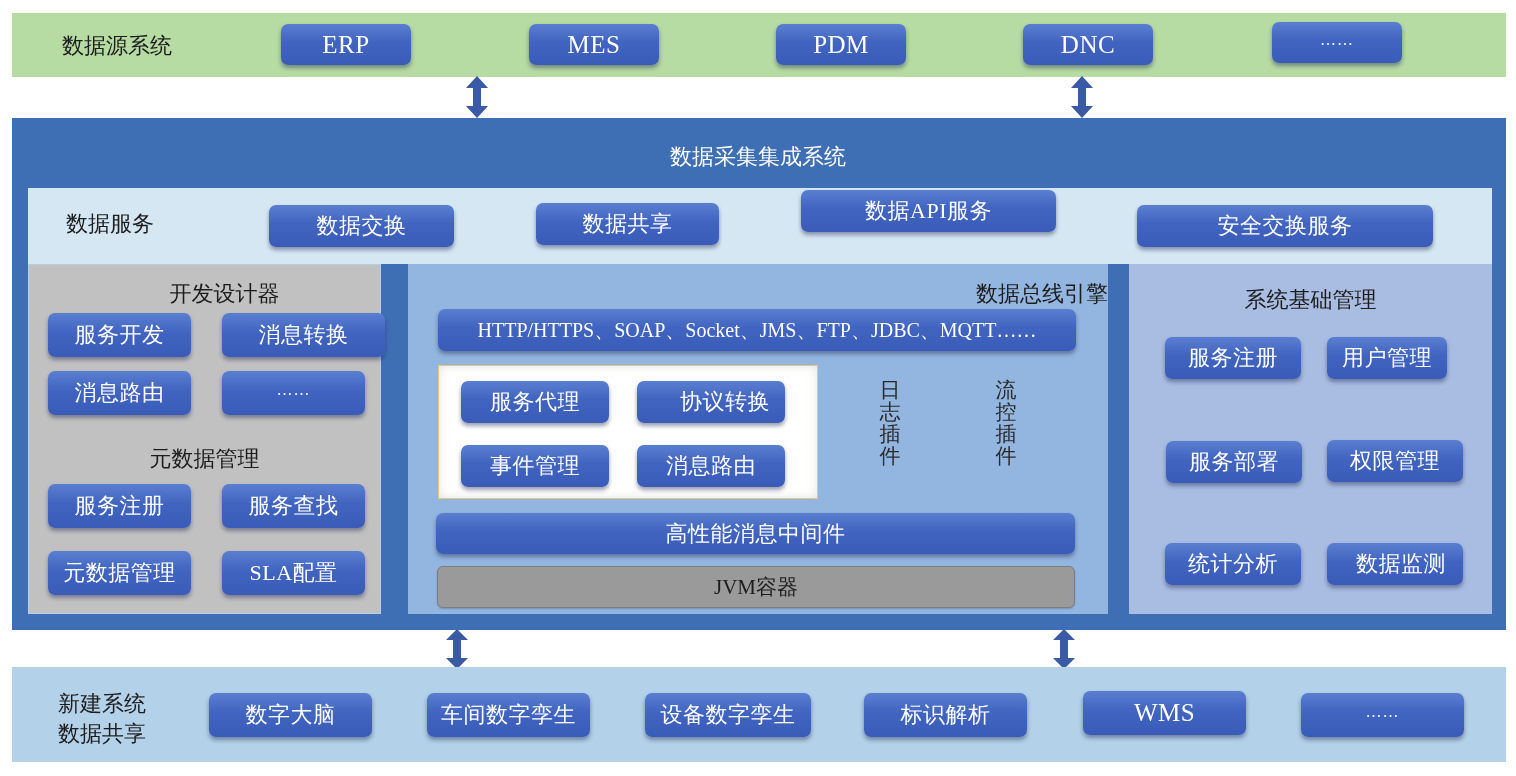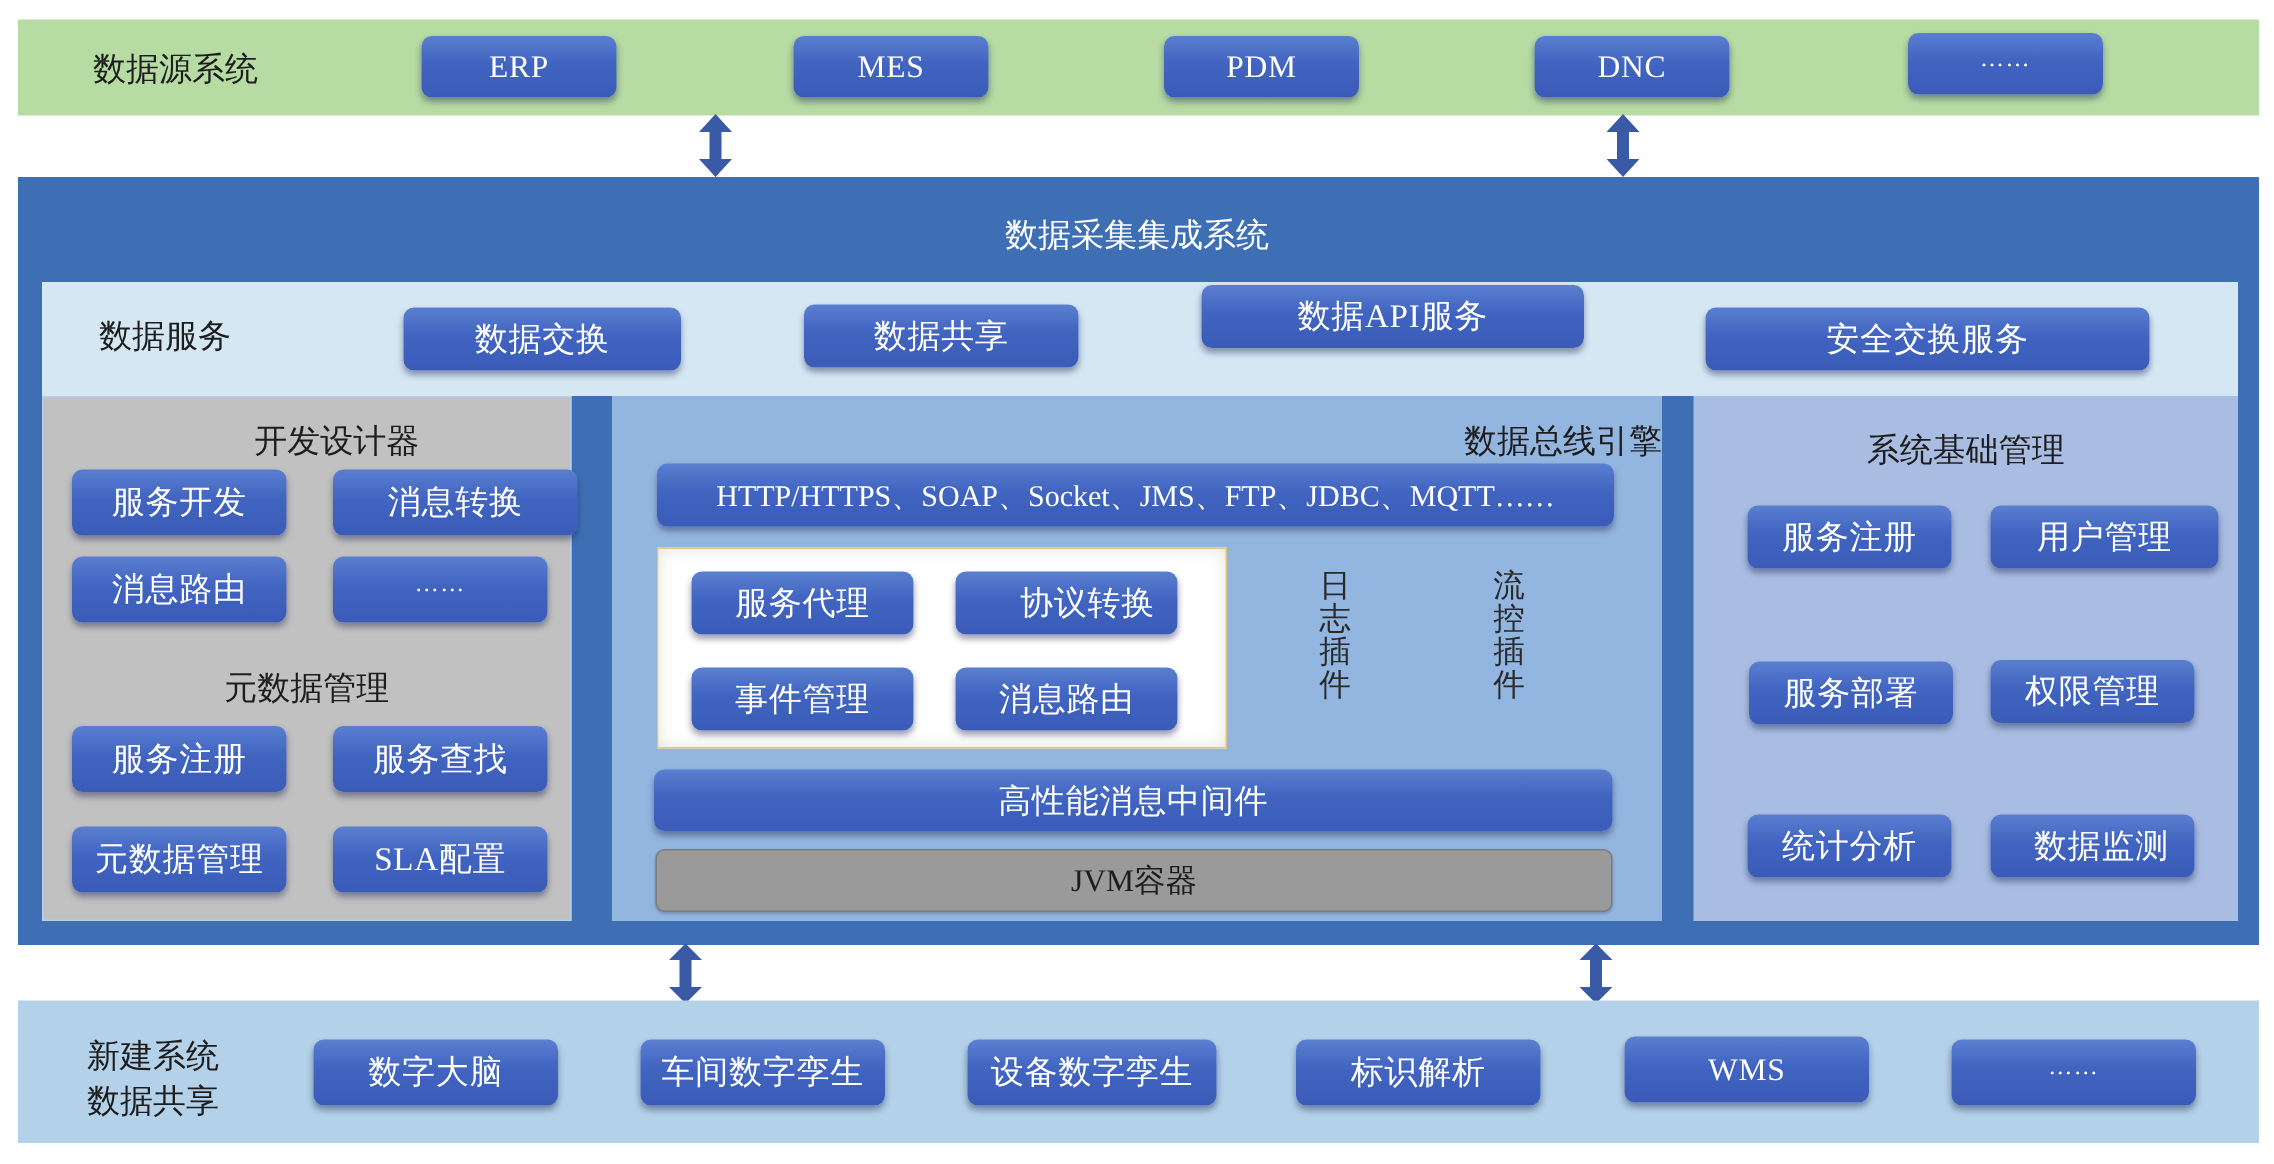--- a/index.html
+++ b/index.html
@@ -13,21 +13,21 @@
     position: absolute;
     display: flex; align-items: center; justify-content: center;
     color: #ffffff;
     background: linear-gradient(180deg, #5a7fd0 0%, #4064c0 45%, #3a5cb8 100%);
     border-radius: 7px;
     box-shadow: 0 3px 4px rgba(30,40,80,0.45);
     font-size: 22px;
     white-space: nowrap;
     letter-spacing: 0.5px;
   }
-  .btn.latin { font-size: 21px; }
+  .btn.latin { font-size: 25px; }
   .btn.dots { font-size: 16px; letter-spacing: 1px; padding-bottom: 6px; }
 
   .label-dark { position: absolute; color: #1d1d1d; font-size: 22px; white-space: nowrap; }
   .label-white { position: absolute; color: #ffffff; font-size: 22px; white-space: nowrap; }
 
   
   #src-bar { left: 12px; top: 13px; width: 1494px; height: 64px; background: #b6dba3; }
 
   
   .arrow { position: absolute; width: 22px; }
@@ -118,21 +118,21 @@
   <div>插</div>
   <div>件</div>
 </div>
 
 <div class="btn" style="left:436px; top:513px; width:639px; height:41px;">高性能消息中间件</div>
 <div id="jvm" class="abs">JVM容器</div>
 
 <div id="mgmt-panel" class="abs"></div>
 <div class="label-dark" style="left:1129px; width:363px; text-align:center; top:285px;">系统基础管理</div>
 <div class="btn" style="left:1165px; top:337px; width:136px; height:42px;">服务注册</div>
-<div class="btn" style="left:1327px; top:337px; width:152px; height:42px;">用户管理</div>
+<div class="btn" style="left:1327px; top:337px; width:120px; height:42px;">用户管理</div>
 <div class="btn" style="left:1166px; top:441px; width:136px; height:42px;">服务部署</div>
 <div class="btn" style="left:1327px; top:440px; width:136px; height:42px;">权限管理</div>
 <div class="btn" style="left:1165px; top:543px; width:136px; height:42px;">统计分析</div>
 <div class="btn" style="left:1327px; top:543px; width:136px; height:42px;padding-left:12px;">数据监测</div>
 
 <div class="arrow" style="left:446px; top:629px;">
   <svg width="22" height="40" viewBox="0 0 22 40">
       <polygon points="11,0 22,11 15,11 15,29 22,29 11,40 0,29 7,29 7,11 0,11" fill="#3a5aa6"></polygon>
     </svg>
 </div>

